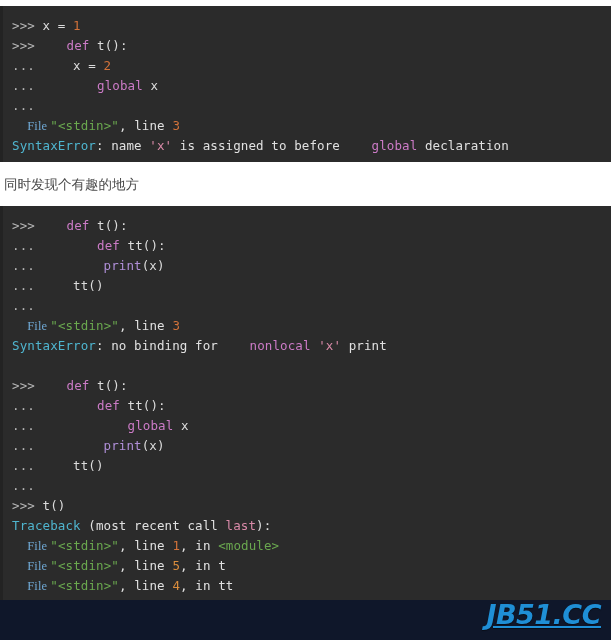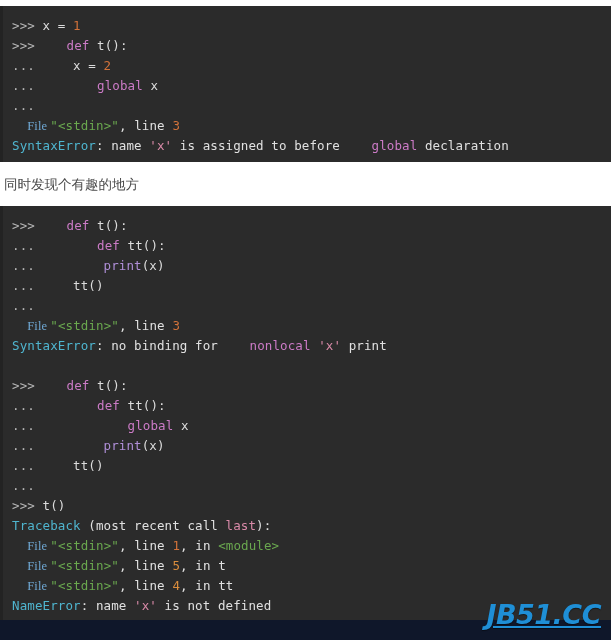--- a/index.html
+++ b/index.html
@@ -120,18 +120,17 @@
       <div class="code-line"><span class="tok-prompt">...     </span><span class="tok-kw">def </span><span class="tok-plain">tt():</span></div>
       <div class="code-line"><span class="tok-prompt">...         </span><span class="tok-kw">global </span><span class="tok-plain">x</span></div>
       <div class="code-line"><span class="tok-prompt">...         </span><span class="tok-builtin">print</span><span class="tok-plain">(x)</span></div>
       <div class="code-line"><span class="tok-prompt">...     </span><span class="tok-plain">tt()</span></div>
       <div class="code-line"><span class="tok-prompt">...</span></div>
       <div class="code-line"><span class="tok-prompt">&gt;&gt;&gt; </span><span class="tok-plain">t()</span></div>
       <div class="code-line"><span class="tok-err">Traceback</span><span class="tok-white"> (most recent call </span><span class="tok-str">last</span><span class="tok-white">):</span></div>
       <div class="code-line"><span class="tok-plain">  </span><span class="tok-file">File </span><span class="tok-green">"&lt;stdin&gt;"</span><span class="tok-white">, line </span><span class="tok-num">1</span><span class="tok-white">, in </span><span class="tok-green">&lt;module&gt;</span></div>
       <div class="code-line"><span class="tok-plain">  </span><span class="tok-file">File </span><span class="tok-green">"&lt;stdin&gt;"</span><span class="tok-white">, line </span><span class="tok-num2">5</span><span class="tok-white">, in t</span></div>
       <div class="code-line"><span class="tok-plain">  </span><span class="tok-file">File </span><span class="tok-green">"&lt;stdin&gt;"</span><span class="tok-white">, line </span><span class="tok-num2">4</span><span class="tok-white">, in tt</span></div>
-      <div class="code-line"><span class="tok-err">NameError</span><span class="tok-white">: name </span><span class="tok-str">'x'</span><span class="tok-white"> is not defined</span></div>
     </div>
 
   <div class="watermark">JB51.CC</div>
 
 </div>
 
 </body></html>

